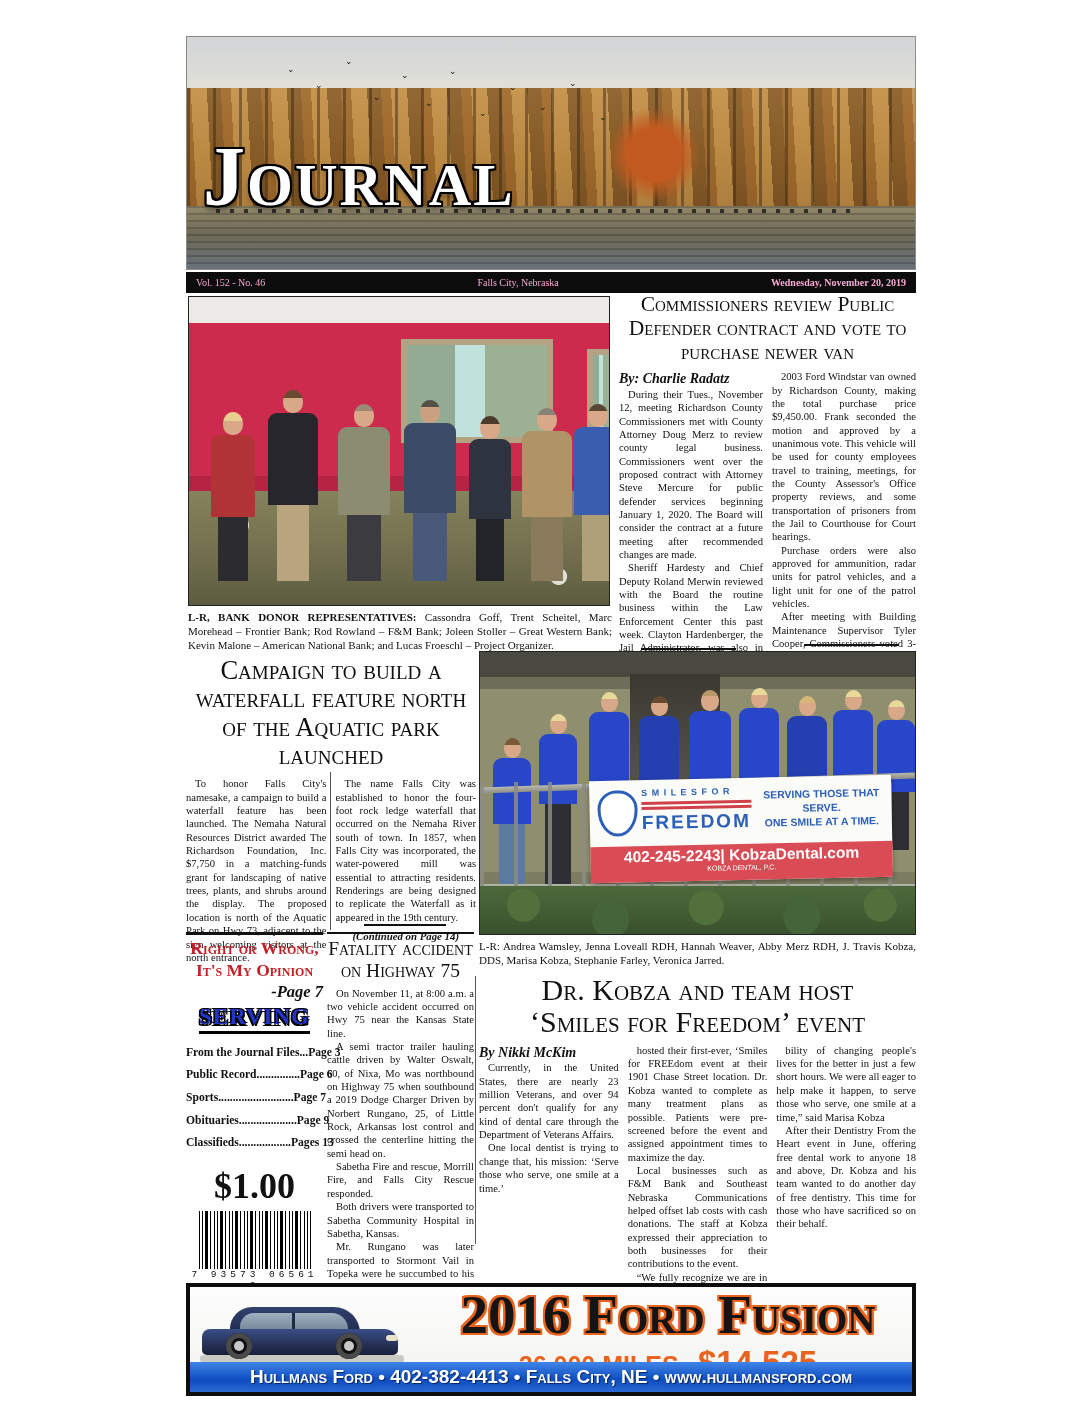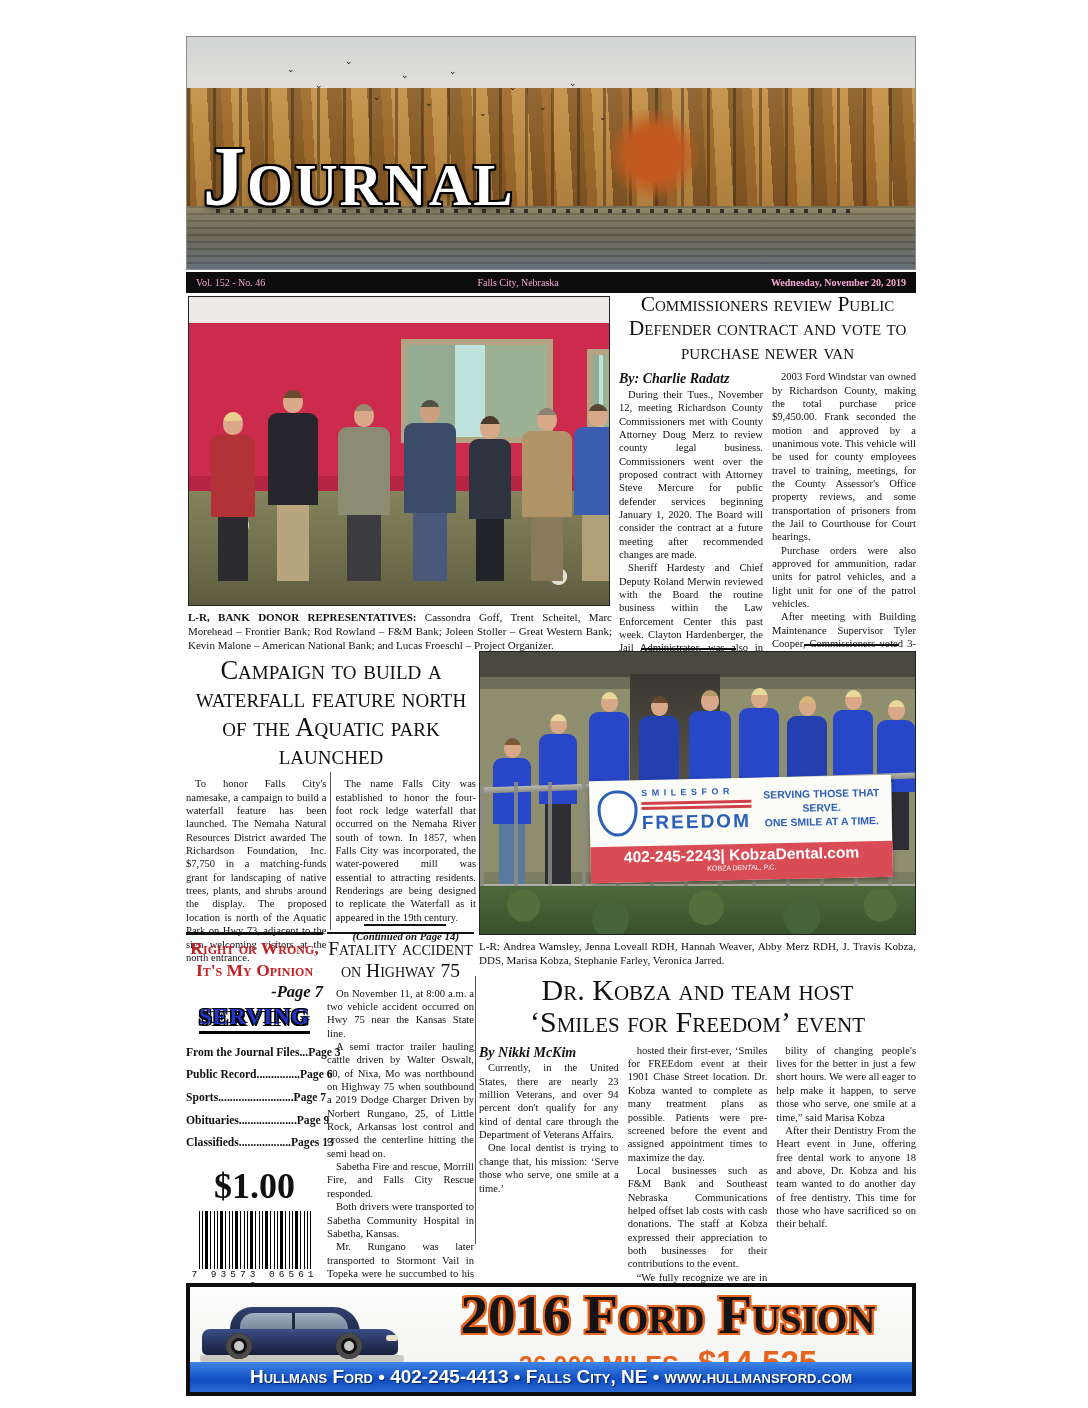--- a/index.html
+++ b/index.html
@@ -369,16 +369,16 @@
       <div class="abs" style="left:148px;bottom:16px;width:10px;height:10px;background:#c8c8c8;border-radius:50%;"></div>
       <div class="abs" style="left:190px;bottom:26px;width:12px;height:6px;background:#e8e2c8;border-radius:3px;"></div>
     </div>
     <div class="abs ctr" style="left:228px;top:0;width:500px;">
       <div class="ad-title sc">2016 Ford Fusion</div>
       <div style="margin-top:2px;">
         <span class="ad-miles">26,000 MILES -</span>
         <span class="ad-price">$14,525</span>
       </div>
     </div>
-    <div class="ad-bar sc">Hullmans Ford  •  402-245-4413  •  Falls City, NE  •  www.hullmansford.com</div>
+    <div class="ad-bar sc">Hullmans Ford  •  402-382-4413  •  Falls City, NE  •  www.hullmansford.com</div>
   </div>
 
 </div>
 
 </body></html>

